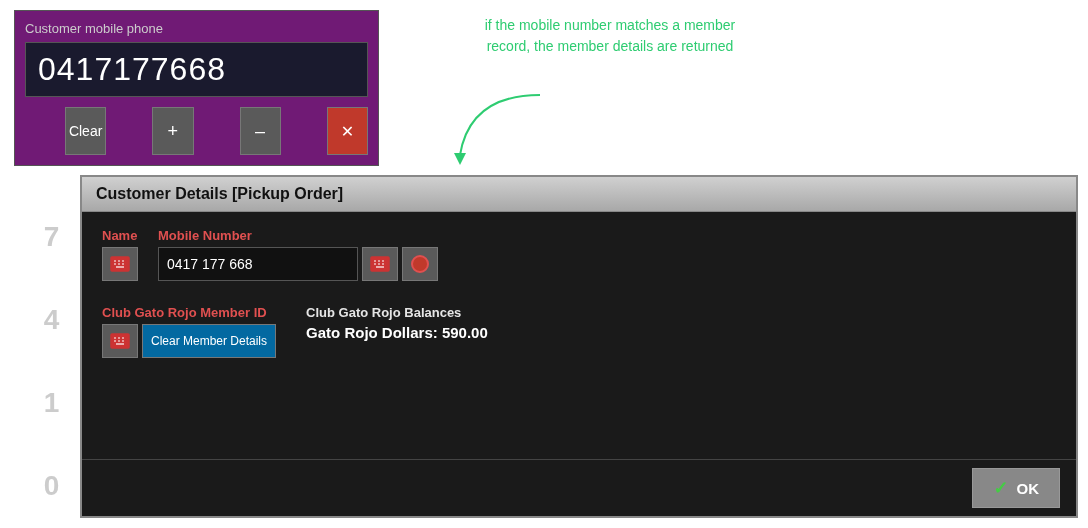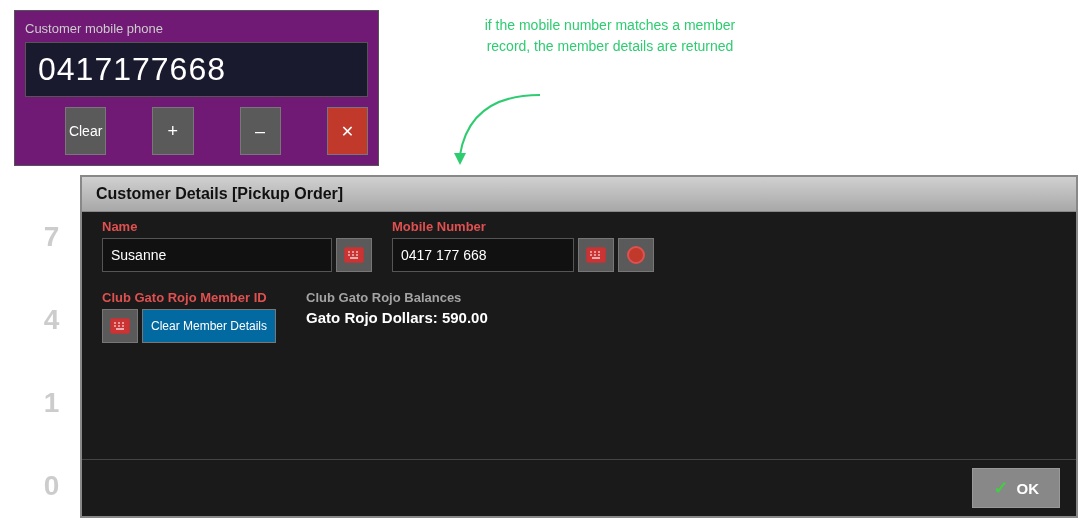--- a/index.html
+++ b/index.html
@@ -118,24 +118,24 @@
     .dialog-titlebar {
       background: linear-gradient(to bottom, #d0d0d0, #a8a8a8);
       padding: 8px 14px;
       font-size: 16px;
       font-weight: bold;
       color: #111;
       border-bottom: 1px solid #888;
     }
     .dialog-body {
       flex: 1;
-      padding: 7px 20px;
-      display: flex;
-      flex-direction: column;
-      gap: 18px;
+      padding: 16px 20px;
+      display: flex;
+      flex-direction: column;
+      gap: 24px;
     }
     .form-row {
       display: flex;
       gap: 20px;
       align-items: flex-start;
     }
     .form-group {
       display: flex;
       flex-direction: column;
       gap: 4px;
@@ -152,21 +152,21 @@
     }
     .form-input {
       background: #111;
       border: 1px solid #555;
       color: #ffffff;
       font-size: 14px;
       padding: 6px 8px;
       height: 34px;
     }
     .form-input.name-input { width: 230px; }
-    .form-input.mobile-input { width: 182px; }
+    .form-input.mobile-input { width: 200px; }
     .form-input.member-input { width: 180px; }
 
     .icon-btn {
       width: 36px;
       height: 34px;
       background: #5a5a5a;
       border: 1px solid #777;
       display: flex;
       align-items: center;
       justify-content: center;
@@ -209,21 +209,21 @@
       text-align: center;
     }
 
     .balance-section {
       display: flex;
       flex-direction: column;
       gap: 4px;
       margin-left: 10px;
     }
     .balance-title {
-      color: #a3a3a3;
+      color: #e5e5e5;
       font-size: 13px;
       font-weight: bold;
     }
     .balance-value {
       color: #ffffff;
       font-size: 15px;
       font-weight: bold;
     }
 
     
@@ -286,21 +286,20 @@
   <div class="dialog-titlebar">
     <span>Customer Details  [Pickup Order]</span>
   </div>
   <div class="dialog-body">
 
     <div class="form-row">
 
       <div class="form-group">
         <div class="form-label">Name</div>
         <div class="form-input-row">
-          <input class="form-input name-input" type="text" value="Susanne" style="">
           <div class="icon-btn">
             <svg viewBox="0 0 20 16" fill="none" xmlns="http://www.w3.org/2000/svg">
               <rect x="1" y="1" width="18" height="14" rx="1" stroke="#cc3333" stroke-width="1.5" fill="#cc3333"></rect>
               <line x1="4" y1="5" x2="6" y2="5" stroke="white" stroke-width="1.2"></line>
               <line x1="8" y1="5" x2="10" y2="5" stroke="white" stroke-width="1.2"></line>
               <line x1="12" y1="5" x2="14" y2="5" stroke="white" stroke-width="1.2"></line>
               <line x1="4" y1="8" x2="6" y2="8" stroke="white" stroke-width="1.2"></line>
               <line x1="8" y1="8" x2="10" y2="8" stroke="white" stroke-width="1.2"></line>
               <line x1="12" y1="8" x2="14" y2="8" stroke="white" stroke-width="1.2"></line>
               <line x1="6" y1="11" x2="14" y2="11" stroke="white" stroke-width="1.2"></line>

